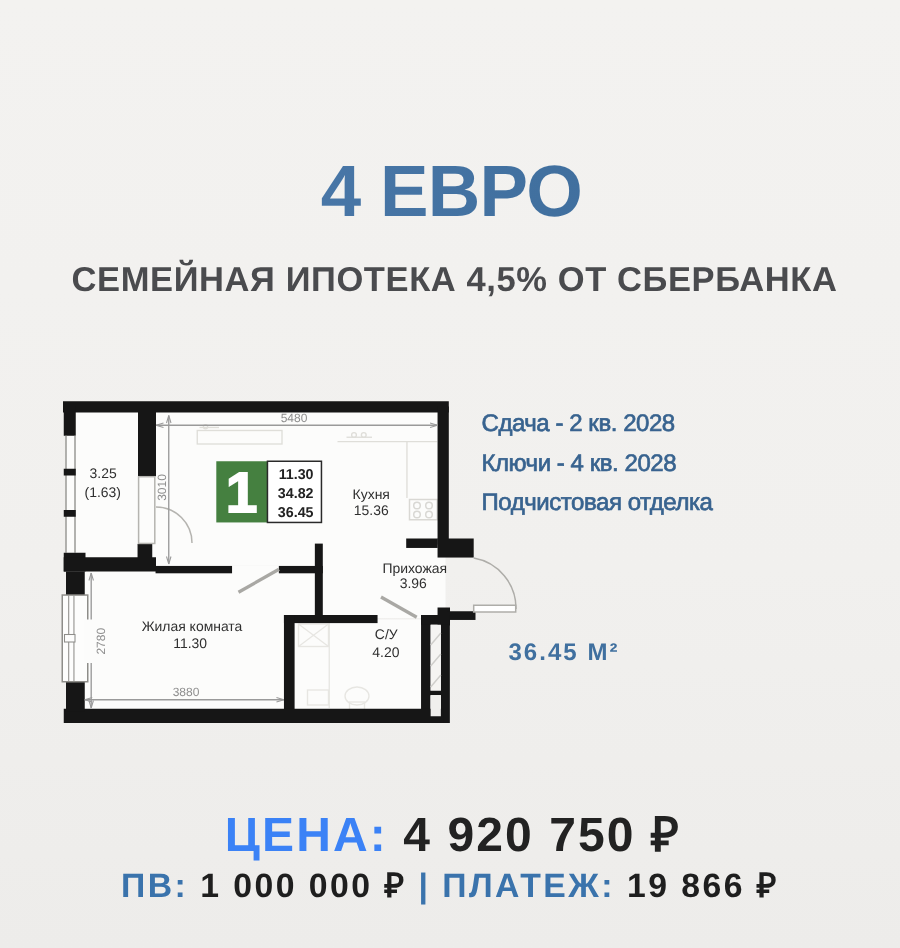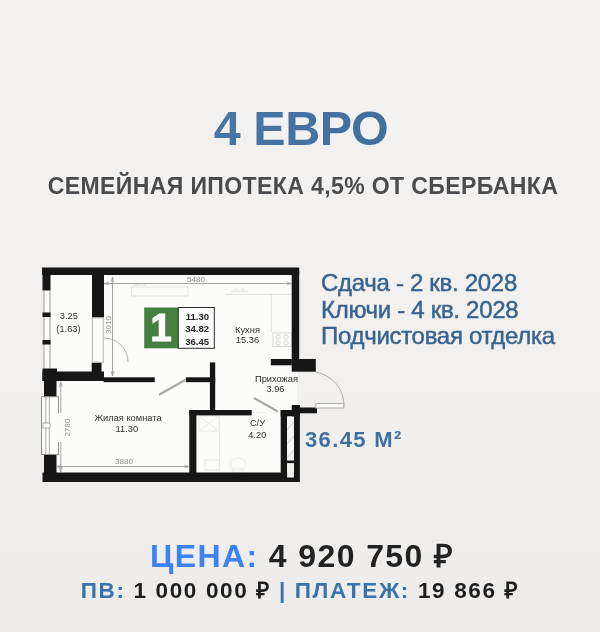--- a/index.html
+++ b/index.html
@@ -8,23 +8,23 @@
        background:linear-gradient(180deg,#f3f2f0 0%,#f1f0ee 60%,#edecea 100%);}
   .abs{position:absolute;}
 </style>
 </head>
 <body>
 
 <div class="abs" style="left:1px;top:100px;width:600px;text-align:center;font-size:48.5px;font-weight:bold;letter-spacing:-0.5px;background:linear-gradient(100deg,#527fb2 0%,#41709f 60%,#3e6b9e 100%);-webkit-background-clip:text;background-clip:text;color:transparent;">4 ЕВРО</div>
 
 <div class="abs" style="left:3px;top:173px;width:600px;text-align:center;font-size:23px;font-weight:600;letter-spacing:0.4px;color:#4a4b4e;">СЕМЕЙНАЯ ИПОТЕКА 4,5% ОТ СБЕРБАНКА</div>
 
-<div class="abs" style="left:321px;top:270px;font-size:24px;line-height:26.6px;letter-spacing:-0.3px;font-weight:500;color:#38638f;-webkit-text-stroke:0.45px #38638f;">Сдача - 2 кв. 2028<br>Ключи - 4 кв. 2028<br>Подчистовая отделка</div>
-
-<div class="abs" style="left:305px;top:427px;font-size:22px;letter-spacing:1.35px;font-weight:bold;color:#40709f;">36.45 М²</div>
+<div class="abs" style="left:321px;top:270px;font-size:16px;line-height:26.6px;letter-spacing:-0.3px;font-weight:500;color:#38638f;-webkit-text-stroke:0.45px #38638f;">Сдача - 2 кв. 2028<br>Ключи - 4 кв. 2028<br>Подчистовая отделка</div>
+
+<div class="abs" style="left:339px;top:427px;font-size:16px;letter-spacing:1.35px;font-weight:bold;color:#40709f;">36.45 М²</div>
 
 <div class="abs" style="left:2px;top:533px;width:600px;text-align:center;font-size:32px;font-weight:bold;letter-spacing:1.4px;color:#222;"><span style="color:#3b82f6;">ЦЕНА:</span> 4 920 750 ₽</div>
 
 <div class="abs" style="left:0px;top:574px;width:600px;text-align:center;font-size:22.5px;font-weight:bold;letter-spacing:1.65px;color:#1e1e1e;"><span style="color:#3a73ac;">ПВ:</span> 1 000 000 ₽ <span style="color:#3a73ac;">| ПЛАТЕЖ:</span> 19 866 ₽</div>
 
 <svg class="abs" style="left:0;top:0;" width="600" height="632" viewBox="0 0 600 632">
   <g font-family="Liberation Sans, sans-serif">
 
   <rect x="46" y="271" width="250" height="106" fill="#fcfcfb"></rect>
 

